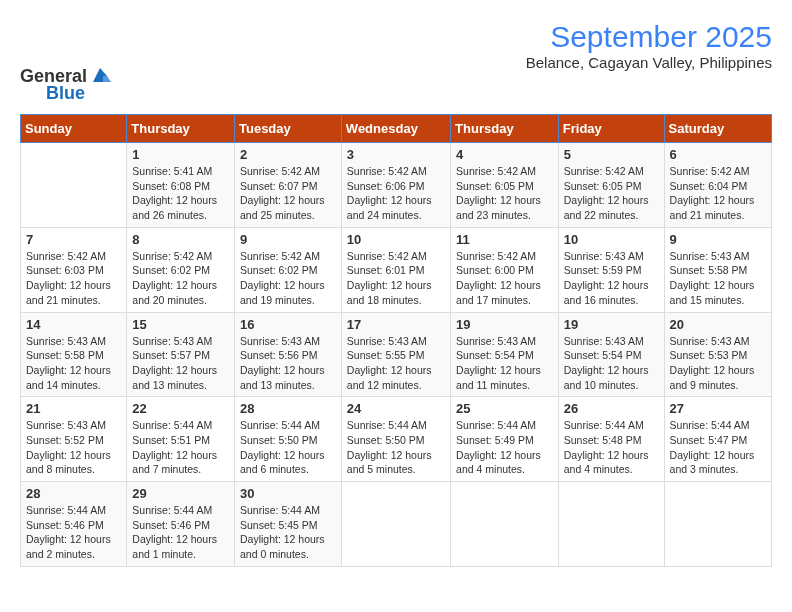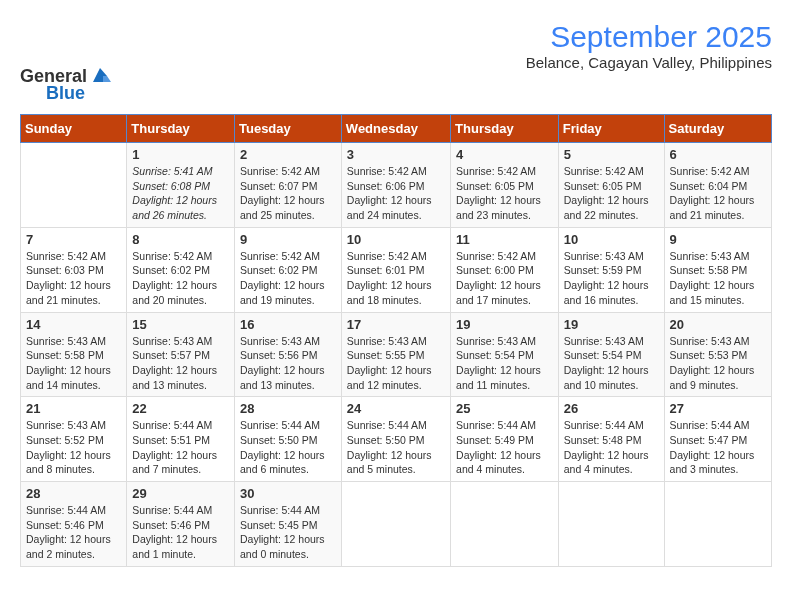--- a/index.html
+++ b/index.html
@@ -122,21 +122,21 @@
         <th>Thursday</th>
         <th>Friday</th>
         <th>Saturday</th>
       </tr>
   </thead>
   <tbody id="calendar-body">
   <tr>
         <td class="empty-cell"></td>
         <td>
           <span class="day-number">1</span>
-          <div class="day-info" style="white-space: pre-line; font-style: italic;">Sunrise: 5:41 AM
+          <div class="day-info" style="white-space: pre-line;">Sunrise: 5:41 AM
 Sunset: 6:08 PM
 Daylight: 12 hours
 and 26 minutes.</div>
         </td>
         <td>
           <span class="day-number">2</span>
           <div class="day-info" style="white-space: pre-line;">Sunrise: 5:42 AM
 Sunset: 6:07 PM
 Daylight: 12 hours
 and 25 minutes.</div>

